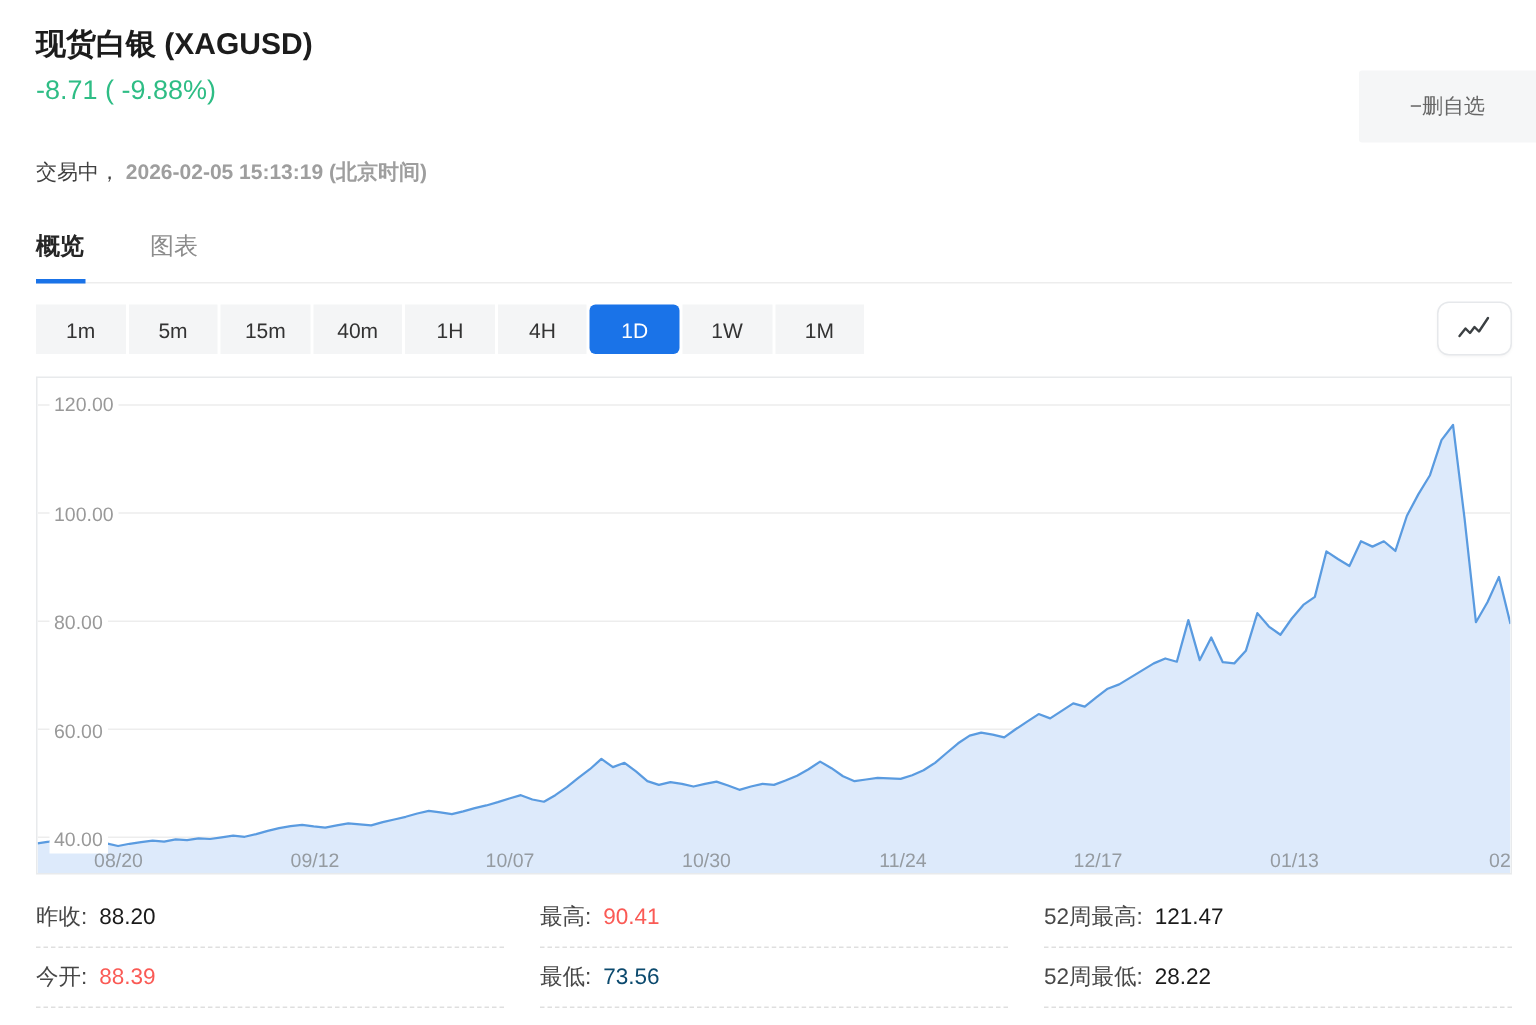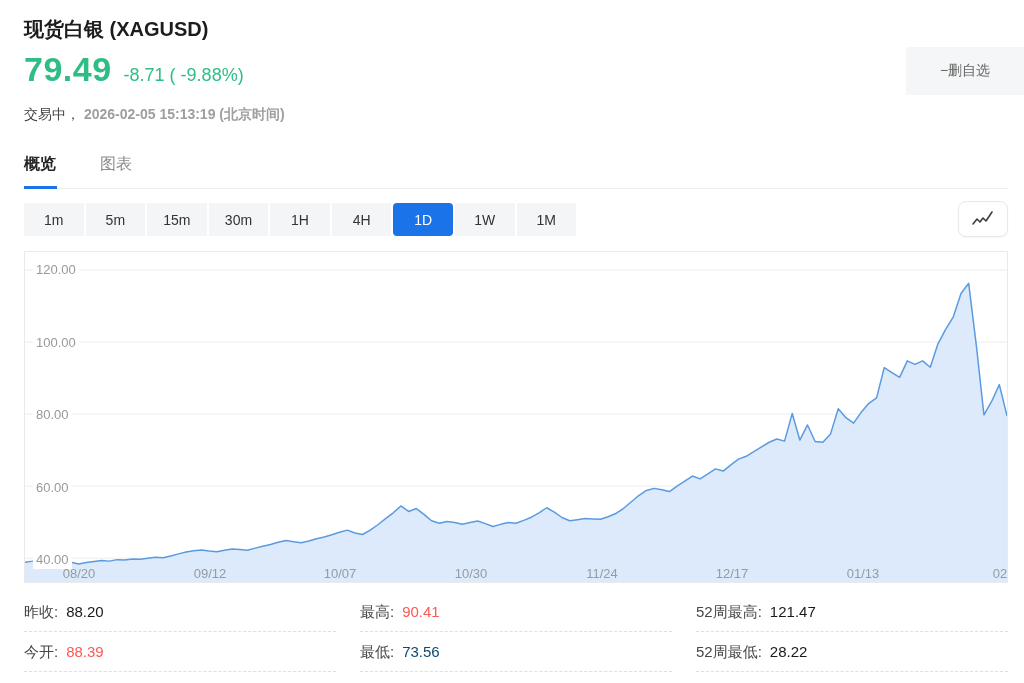--- a/index.html
+++ b/index.html
@@ -57,21 +57,20 @@
   .stat-value.tone-down { color:#0c4a6e; }
 </style>
 </head>
 <body>
 
 <div class="app">
 
   <div class="title">现货白银 (XAGUSD)</div>
 
   <div class="price-row">
-    <span class="price">79.49</span>
     <span class="change">-8.71 ( -9.88%)</span>
   </div>
 
   <div class="status-row">
     <span class="status">交易中，</span>
     <span class="timestamp">2026-02-05 15:13:19 (北京时间)</span>
   </div>
 
   <button class="watchlist-btn">−删自选</button>
 
@@ -79,21 +78,21 @@
     <div class="tab active">概览</div>
     <div class="tab">图表</div>
   </div>
   <div class="tab-border"></div>
   <div class="tab-underline"></div>
 
   <div class="period-bar">
       <div class="period">1m</div>
       <div class="period">5m</div>
       <div class="period">15m</div>
-      <div class="period">30m</div>
+      <div class="period">40m</div>
       <div class="period">1H</div>
       <div class="period">4H</div>
       <div class="period active">1D</div>
       <div class="period">1W</div>
       <div class="period">1M</div>
     </div>
 
   <button class="chart-style-btn">
     <span style="display:flex;">
       <svg width="24" height="18" viewBox="0 0 24 18">

